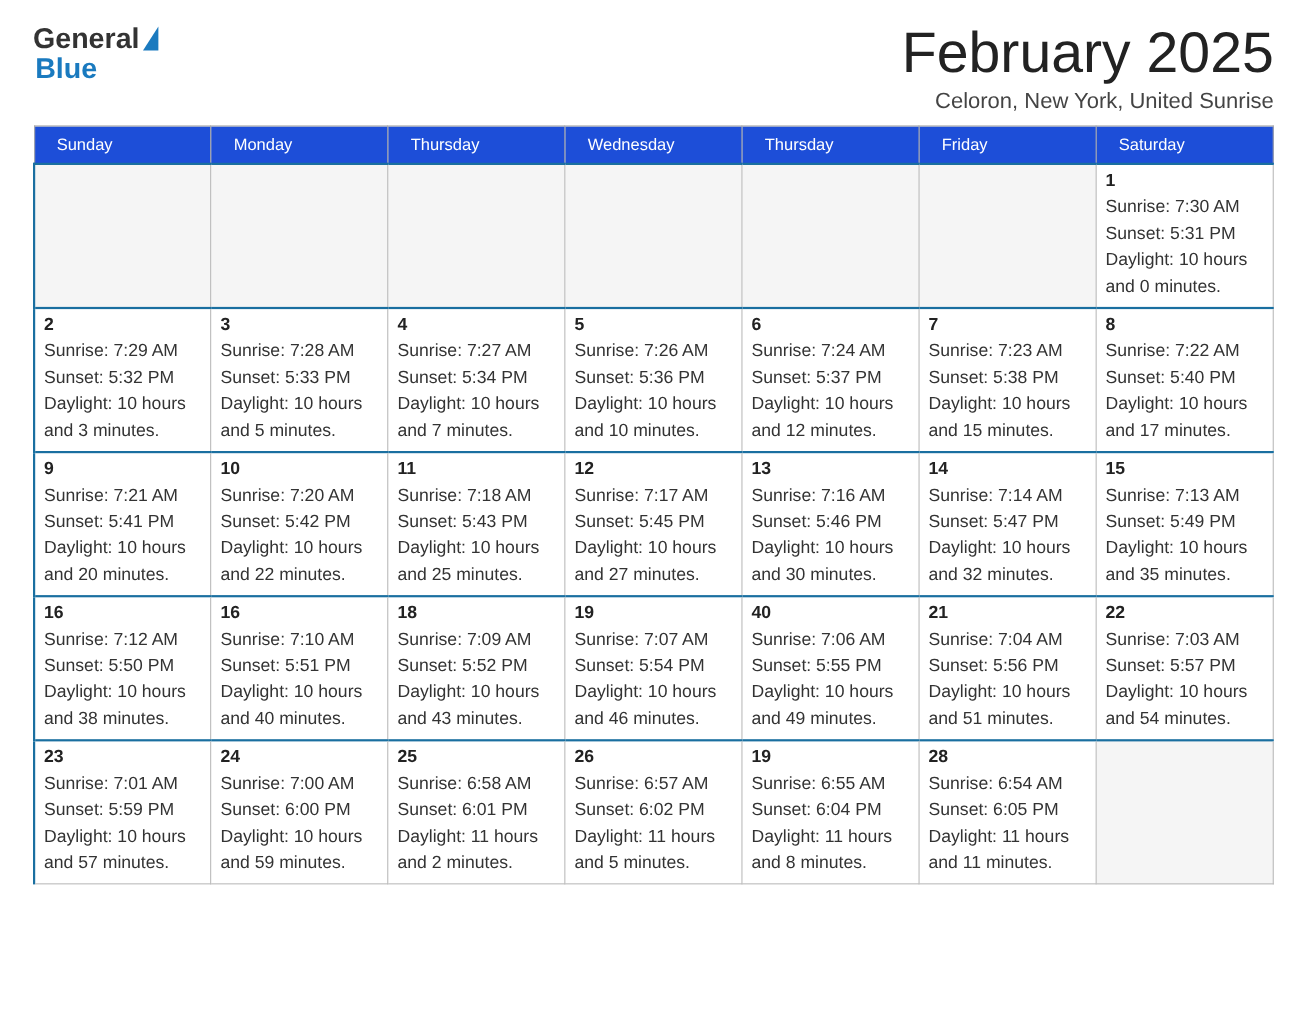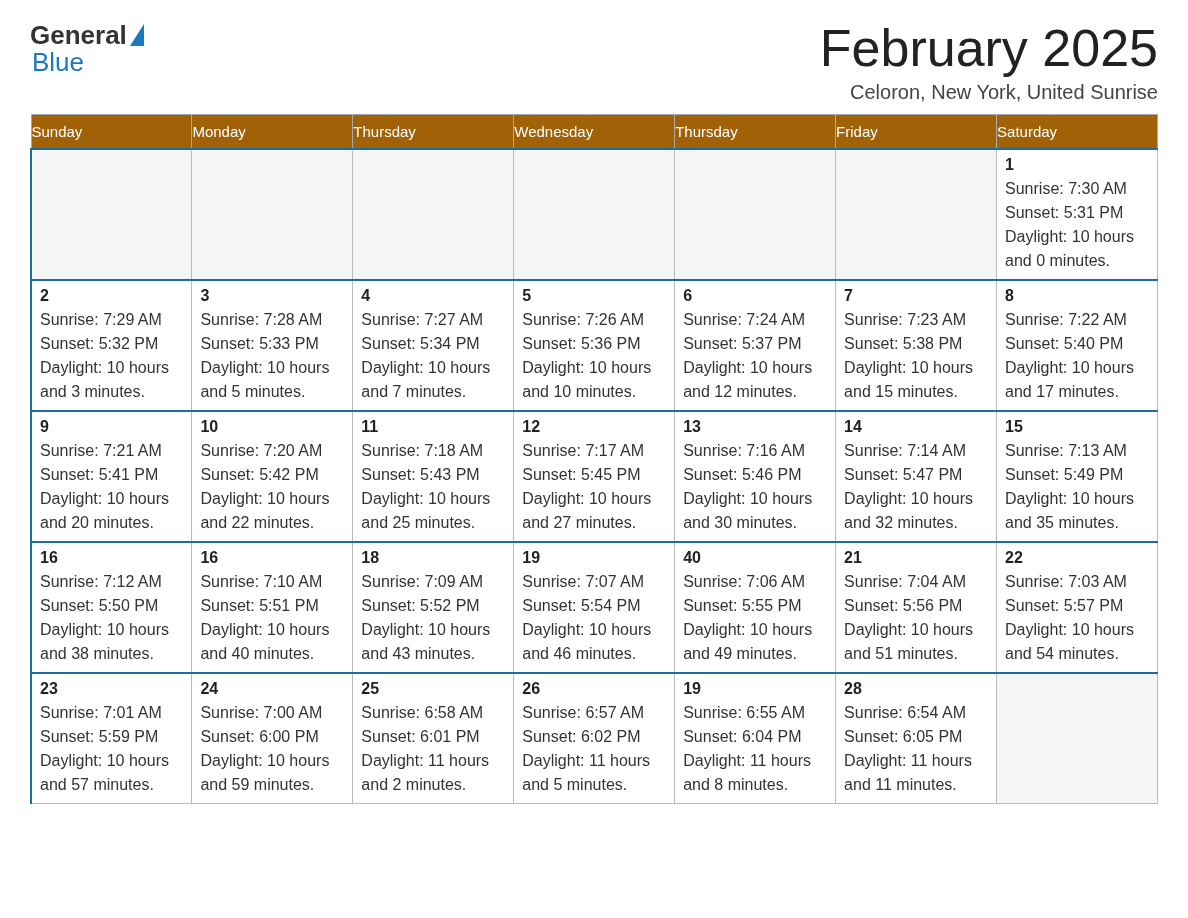--- a/index.html
+++ b/index.html
@@ -33,21 +33,21 @@
     .logo-triangle {
       width: 0;
       height: 0;
       border-left: 14px solid transparent;
       border-bottom: 22px solid #1a7abf;
       margin-left: 3px;
       margin-bottom: 2px;
     }
     .logo-blue {
       font-size: 26px;
-      font-weight: normal;
+      font-weight: bold;
       color: #1a7abf;
       margin-top: -4px;
       margin-left: 2px;
     }
     .title-section {
       text-align: right;
     }
     .month-title {
       font-size: 52px;
       font-weight: normal;
@@ -58,25 +58,25 @@
       font-size: 20px;
       color: #444;
       margin-top: 4px;
     }
     .calendar {
       width: 100%;
       border-collapse: collapse;
       margin-top: 10px;
     }
     .calendar th {
-      background-color: #a16207;
+      background-color: #1d4ed8;
       color: #fff;
       font-size: 15px;
       font-weight: normal;
-      padding: 8px 0;
+      padding: 8px 20px;
       border: 1px solid #aaa;
       text-align: left;
     }
     .calendar td {
       border: 1px solid #bbb;
       vertical-align: top;
       padding: 6px 8px;
       width: calc(100% / 7);
       min-height: 110px;
       height: 110px;

